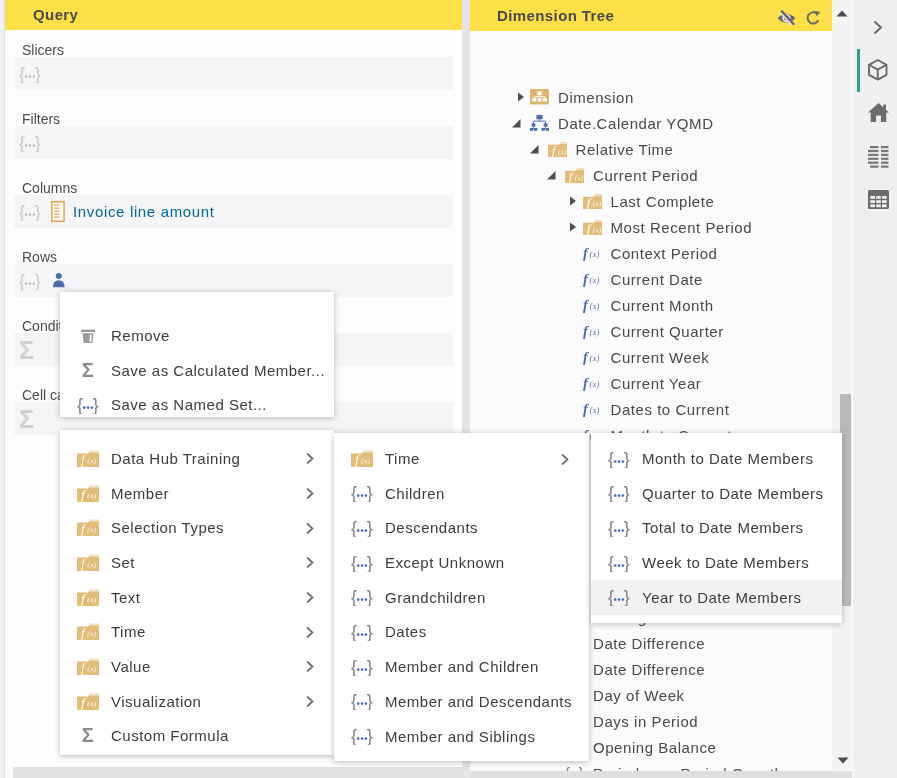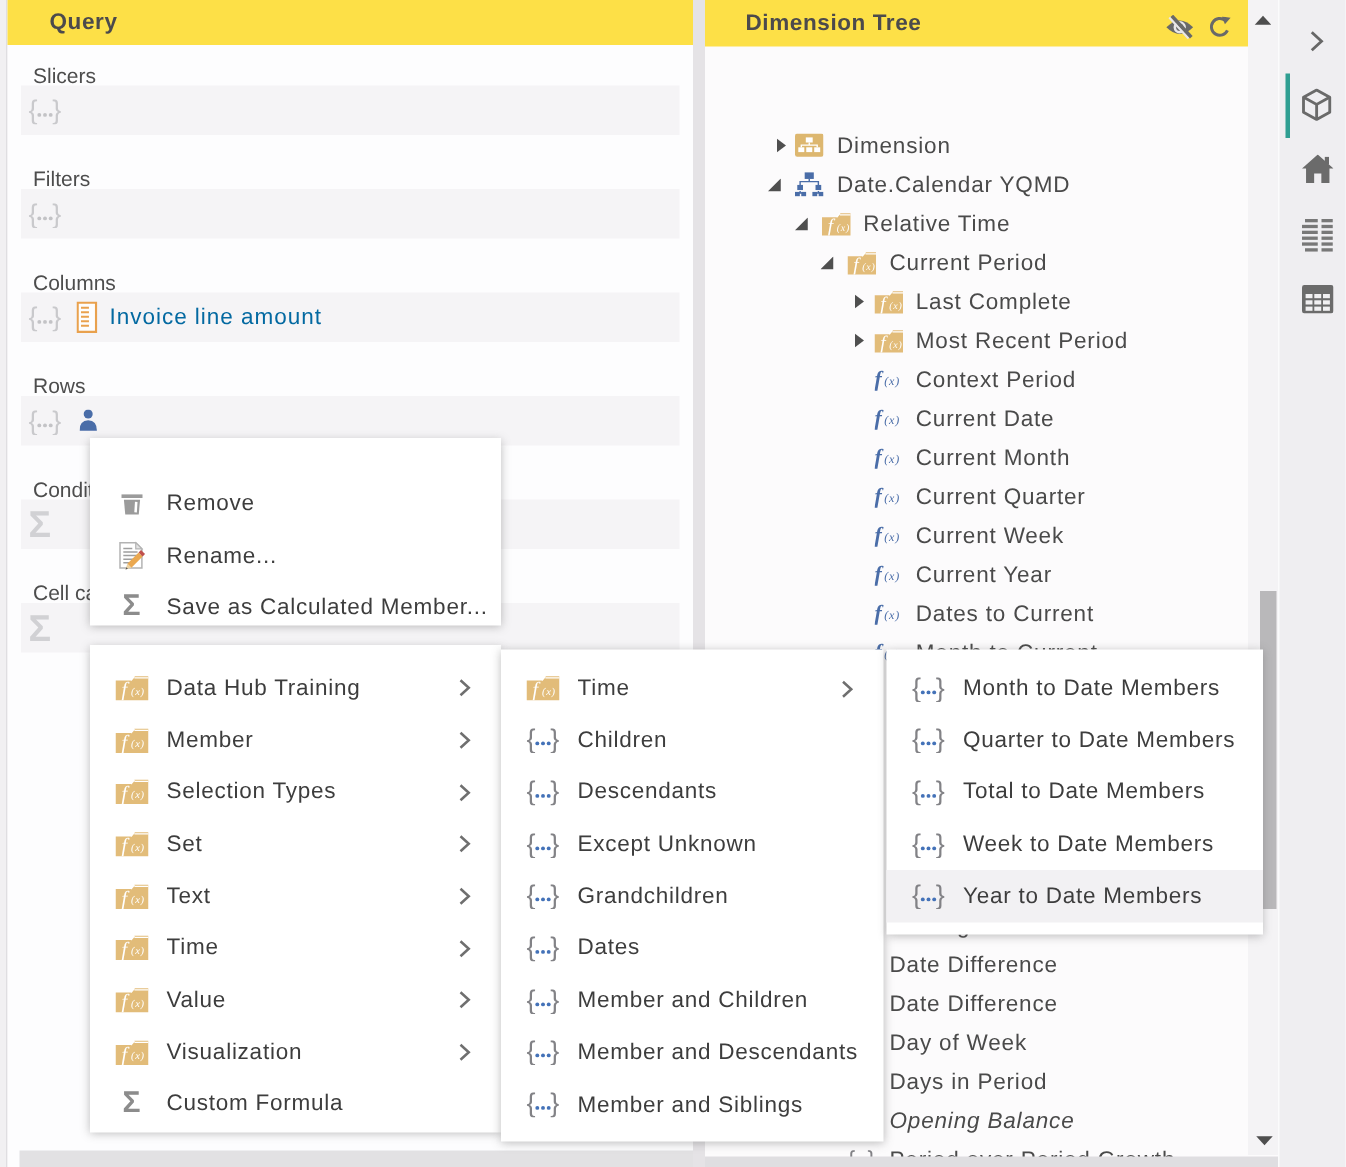--- a/index.html
+++ b/index.html
@@ -380,21 +380,21 @@
         <svg width="21" height="17" viewBox="0 0 21 17">
           <text x="0" y="13.5" font-size="17" fill="#828286" font-family="Liberation Sans, sans-serif">{</text>
           <text x="14.8" y="13.5" font-size="17" fill="#828286" font-family="Liberation Sans, sans-serif">}</text>
           <circle cx="6.8" cy="10.6" r="1.25" fill="#4472b8"></circle>
           <circle cx="10.5" cy="10.6" r="1.25" fill="#4472b8"></circle>
           <circle cx="14.2" cy="10.6" r="1.25" fill="#4472b8"></circle>
         </svg>
       </span>
       <span>Days in Period</span>
     </div>
-<div class="trow" style="left:77px; top:734px;font-style:italic;">
+<div class="trow" style="left:77px; top:734px;">
       <span class="arr"></span>
       <span class="tico">
         <svg width="21" height="17" viewBox="0 0 21 17">
           <text x="0" y="13.5" font-size="17" fill="#828286" font-family="Liberation Sans, sans-serif">{</text>
           <text x="14.8" y="13.5" font-size="17" fill="#828286" font-family="Liberation Sans, sans-serif">}</text>
           <circle cx="6.8" cy="10.6" r="1.25" fill="#4472b8"></circle>
           <circle cx="10.5" cy="10.6" r="1.25" fill="#4472b8"></circle>
           <circle cx="14.2" cy="10.6" r="1.25" fill="#4472b8"></circle>
         </svg>
       </span>
@@ -489,34 +489,20 @@
         <svg width="16" height="17" viewBox="0 0 16 17">
           <rect x="1" y="2.6" width="14" height="2.4" fill="#9b9b9b"></rect>
           <path d="M2.6,6.2 H13.4 L12.5,16 H3.5 Z" fill="#9b9b9b"></path>
           <path d="M10.8,7.6 L10.4,14.6" stroke="#ffffff" stroke-width="1.7" fill="none"></path>
         </svg>
       </span>
       <span>Remove</span>
     </div>
 <div class="mrow">
       <span class="mi">
-        <svg width="18" height="19" viewBox="0 0 18 19">
-          <path d="M1,0.8 H11.5 L15.6,4.9 V17.6 H1 Z" fill="#ffffff" stroke="#b3b3b3" stroke-width="1"></path>
-          <path d="M11.5,0.8 L15.6,4.9 H11.5 Z" fill="#e4e4e4" stroke="#b3b3b3" stroke-width="0.8"></path>
-          <path d="M3.2,4.6 h6 M3.2,7 h9.5 M3.2,9.4 h9.5 M3.2,11.8 h6.5 M3.2,14.2 h4" stroke="#9f9f9f" stroke-width="1"></path>
-          <path d="M5.9,14.8 L13.4,7.3 L16.1,10 L8.6,17.5 Z" fill="#eaa850"></path>
-          <path d="M13.4,7.3 L15,5.7 L17.7,8.4 L16.1,10 Z" fill="#c0504d"></path>
-          <path d="M5.9,14.8 L4.7,18.7 L8.6,17.5 Z" fill="#ecd2a2"></path>
-          <path d="M4.7,18.7 L5.2,17.1 L6.3,18.2 Z" fill="#555555"></path>
-        </svg>
-      </span>
-      <span>Rename...</span>
-    </div>
-<div class="mrow">
-      <span class="mi">
         <span class="msig">Σ</span>
       </span>
       <span>Save as Calculated Member...</span>
     </div>
 <div class="mrow">
       <span class="mi">
         <svg width="22" height="18" viewBox="0 0 22 18">
           <text x="0" y="14.5" font-size="18" fill="#828286" font-family="Liberation Sans, sans-serif">{</text>
           <text x="15.8" y="14.5" font-size="18" fill="#828286" font-family="Liberation Sans, sans-serif">}</text>
           <circle cx="7.2" cy="11.6" r="1.3" fill="#4472b8"></circle>

